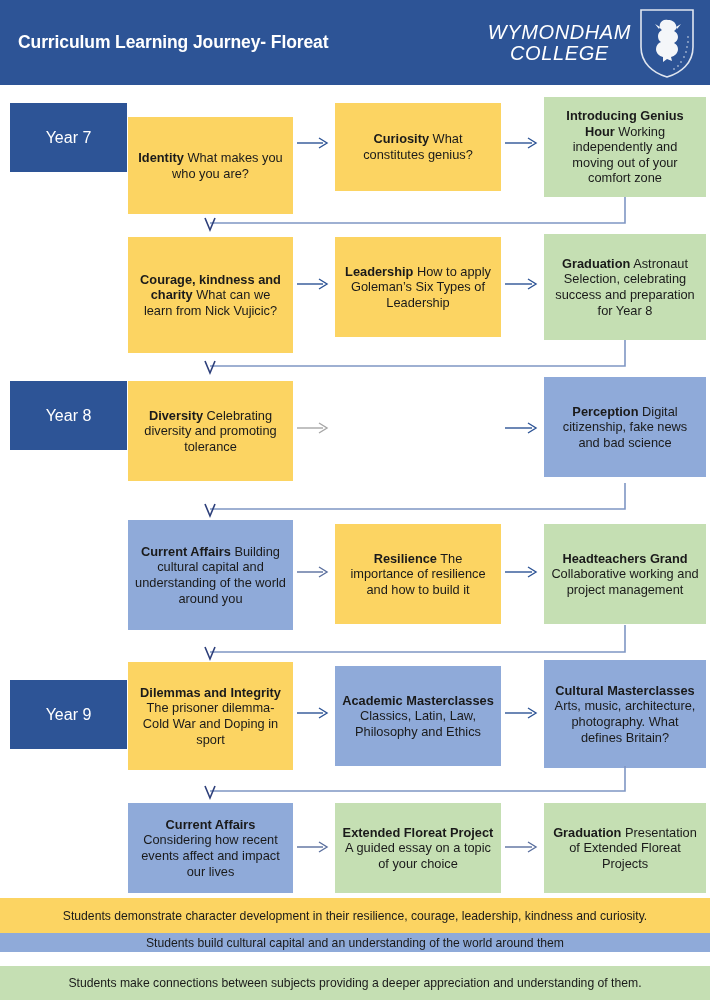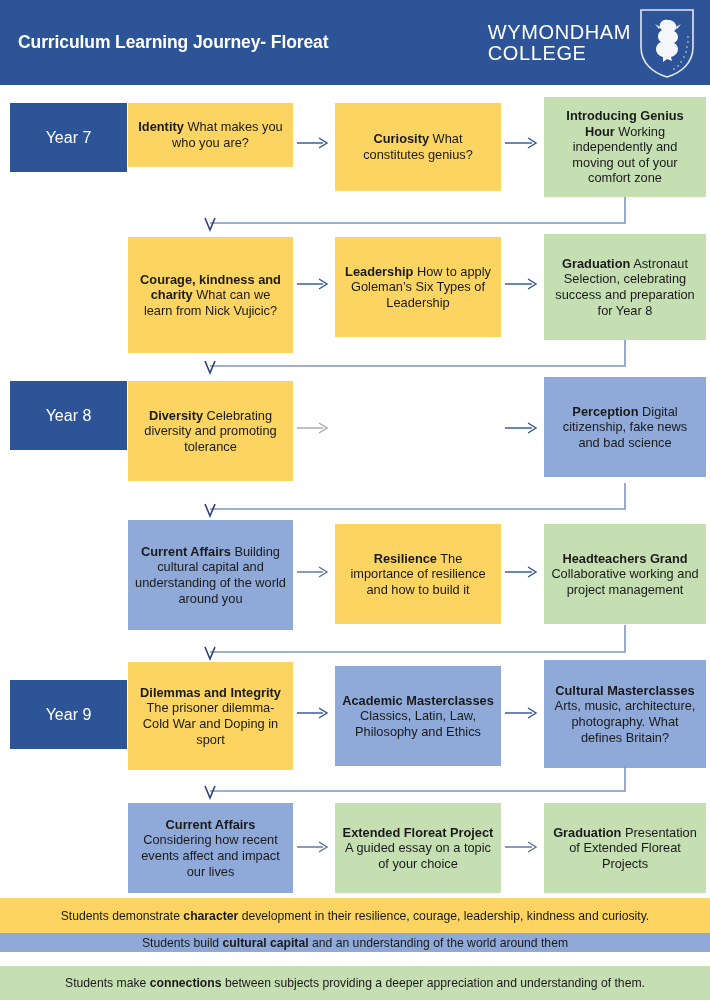--- a/index.html
+++ b/index.html
@@ -34,24 +34,25 @@
     white-space: nowrap;
   }
   .logo {
     display: flex;
     align-items: center;
     margin-right: 14px;
   }
   .logo-words {
     display: flex;
     flex-direction: column;
-    align-items: flex-start;
+    align-items: center;
     color: #ffffff;
     line-height: 1.04;
     margin-right: 7px;
+    font-style: italic;
   }
   .logo-line1 { font-size: 20px; letter-spacing: 0.6px; }
   .logo-line2 { font-size: 20px; letter-spacing: 0.6px; }
   .crest { width: 58px; height: 72px; display:block; }
 
   
   .flow {
     position: absolute;
     left: 0; top: 85px;
     width: 710px;
@@ -114,21 +115,21 @@
     width: 710px;
     box-sizing: border-box;
     display: flex;
     align-items: center;
     justify-content: center;
     text-align: center;
     font-size: 12.2px;
     color: #1a1a1a;
     padding: 0 8px;
   }
-  .legend b { font-weight: bold; }
+  .legend b { font-weight: normal; }
   .legend-1 { top: 898px;  height: 35px; background: #fcd462; }
   .legend-2 { top: 933px;  height: 19px; background: #8faad9; }
   .legend-3 { top: 966px;  height: 34px; background: #c5dfb3; }
 </style>
 </head>
 <body>
 
 <div class="header">
   <div class="header-title">Curriculum Learning Journey- Floreat</div>
   <div class="logo">
@@ -161,21 +162,21 @@
     </svg>
   </div>
 </div>
 
 <div class="flow">
 
   <div class="row" style="top:18px; height:88px;">
     <div class="box yearbox col-year" style="top:0; height:69px;">
       <span class="inner">Year 7</span>
     </div>
-    <div class="box yellow col1" style="top:0; height:64px;">
+    <div class="box yellow col1" style="top:14px; height:97px;">
       <span class="inner"><b>Identity</b><span> What makes you who you are?</span></span>
     </div>
     <div class="harrow" style="left:297px; top:33px; width:34px;">
       <svg width="34" height="14" viewBox="0 0 34 14">
           <path d="M0 7 H26" stroke="#2d5496" stroke-width="1.4" fill="none"></path>
           <path d="M22 2 L30 7 L22 12" stroke="#2d5496" stroke-width="1.4" fill="none"></path>
         </svg>
     </div>
     <div class="box yellow col2" style="top:0; height:88px;">
       <span class="inner"><b>Curiosity</b><span> What constitutes genius?</span></span>

